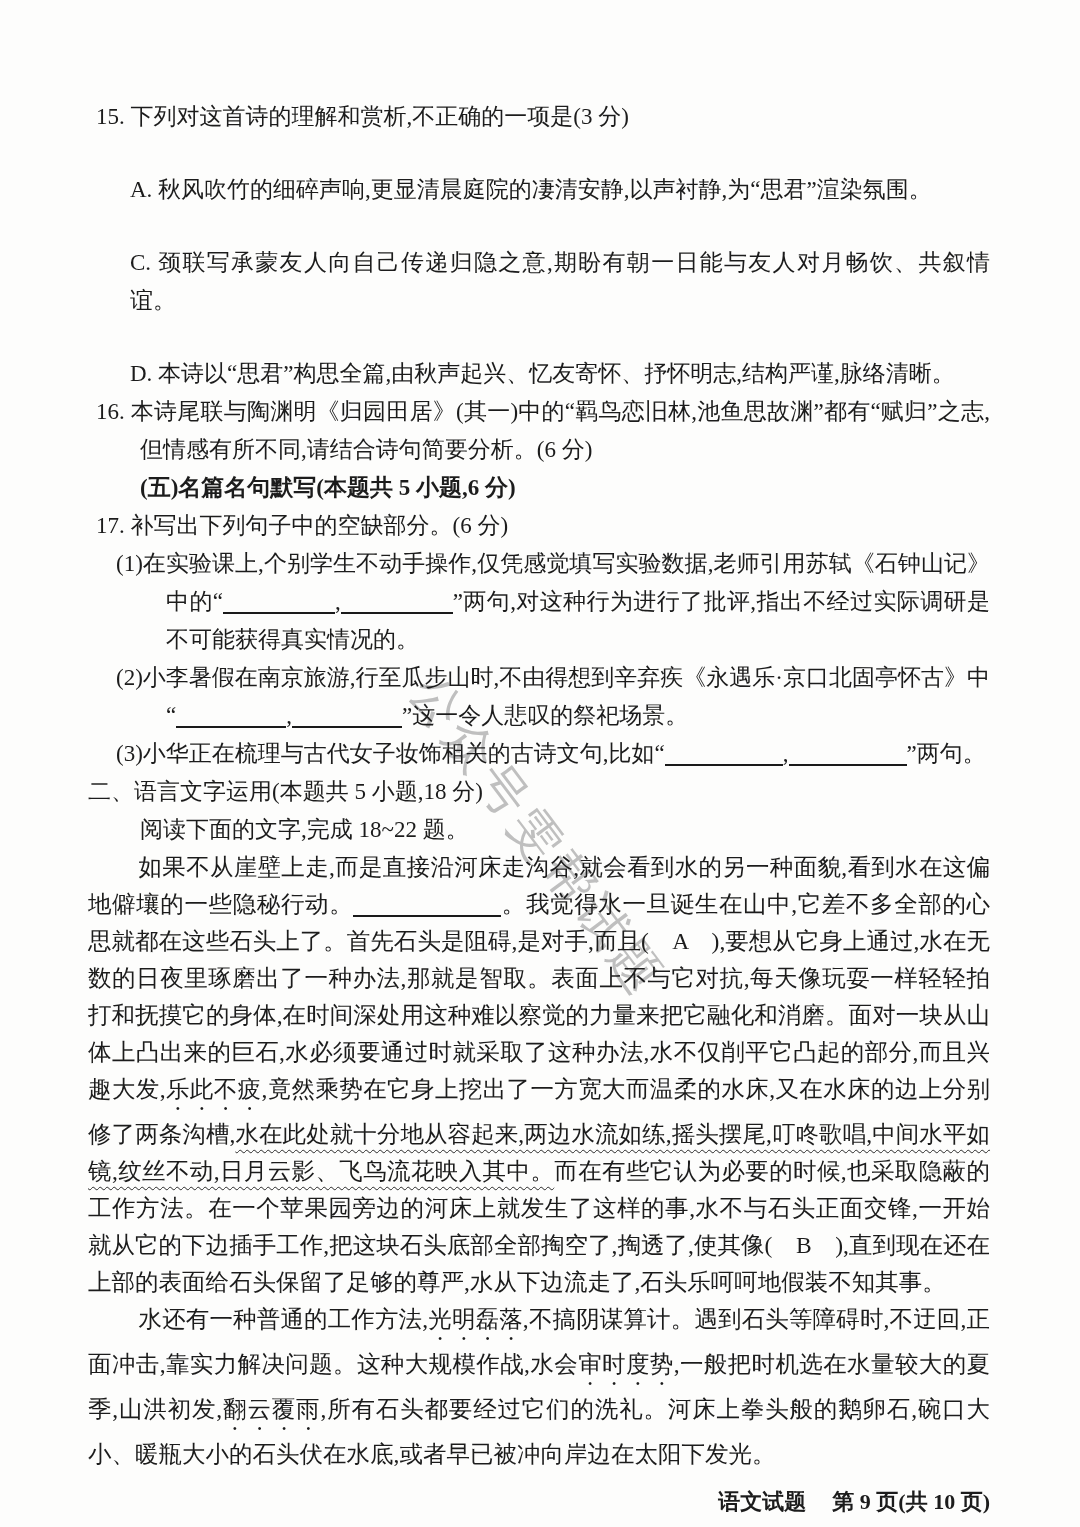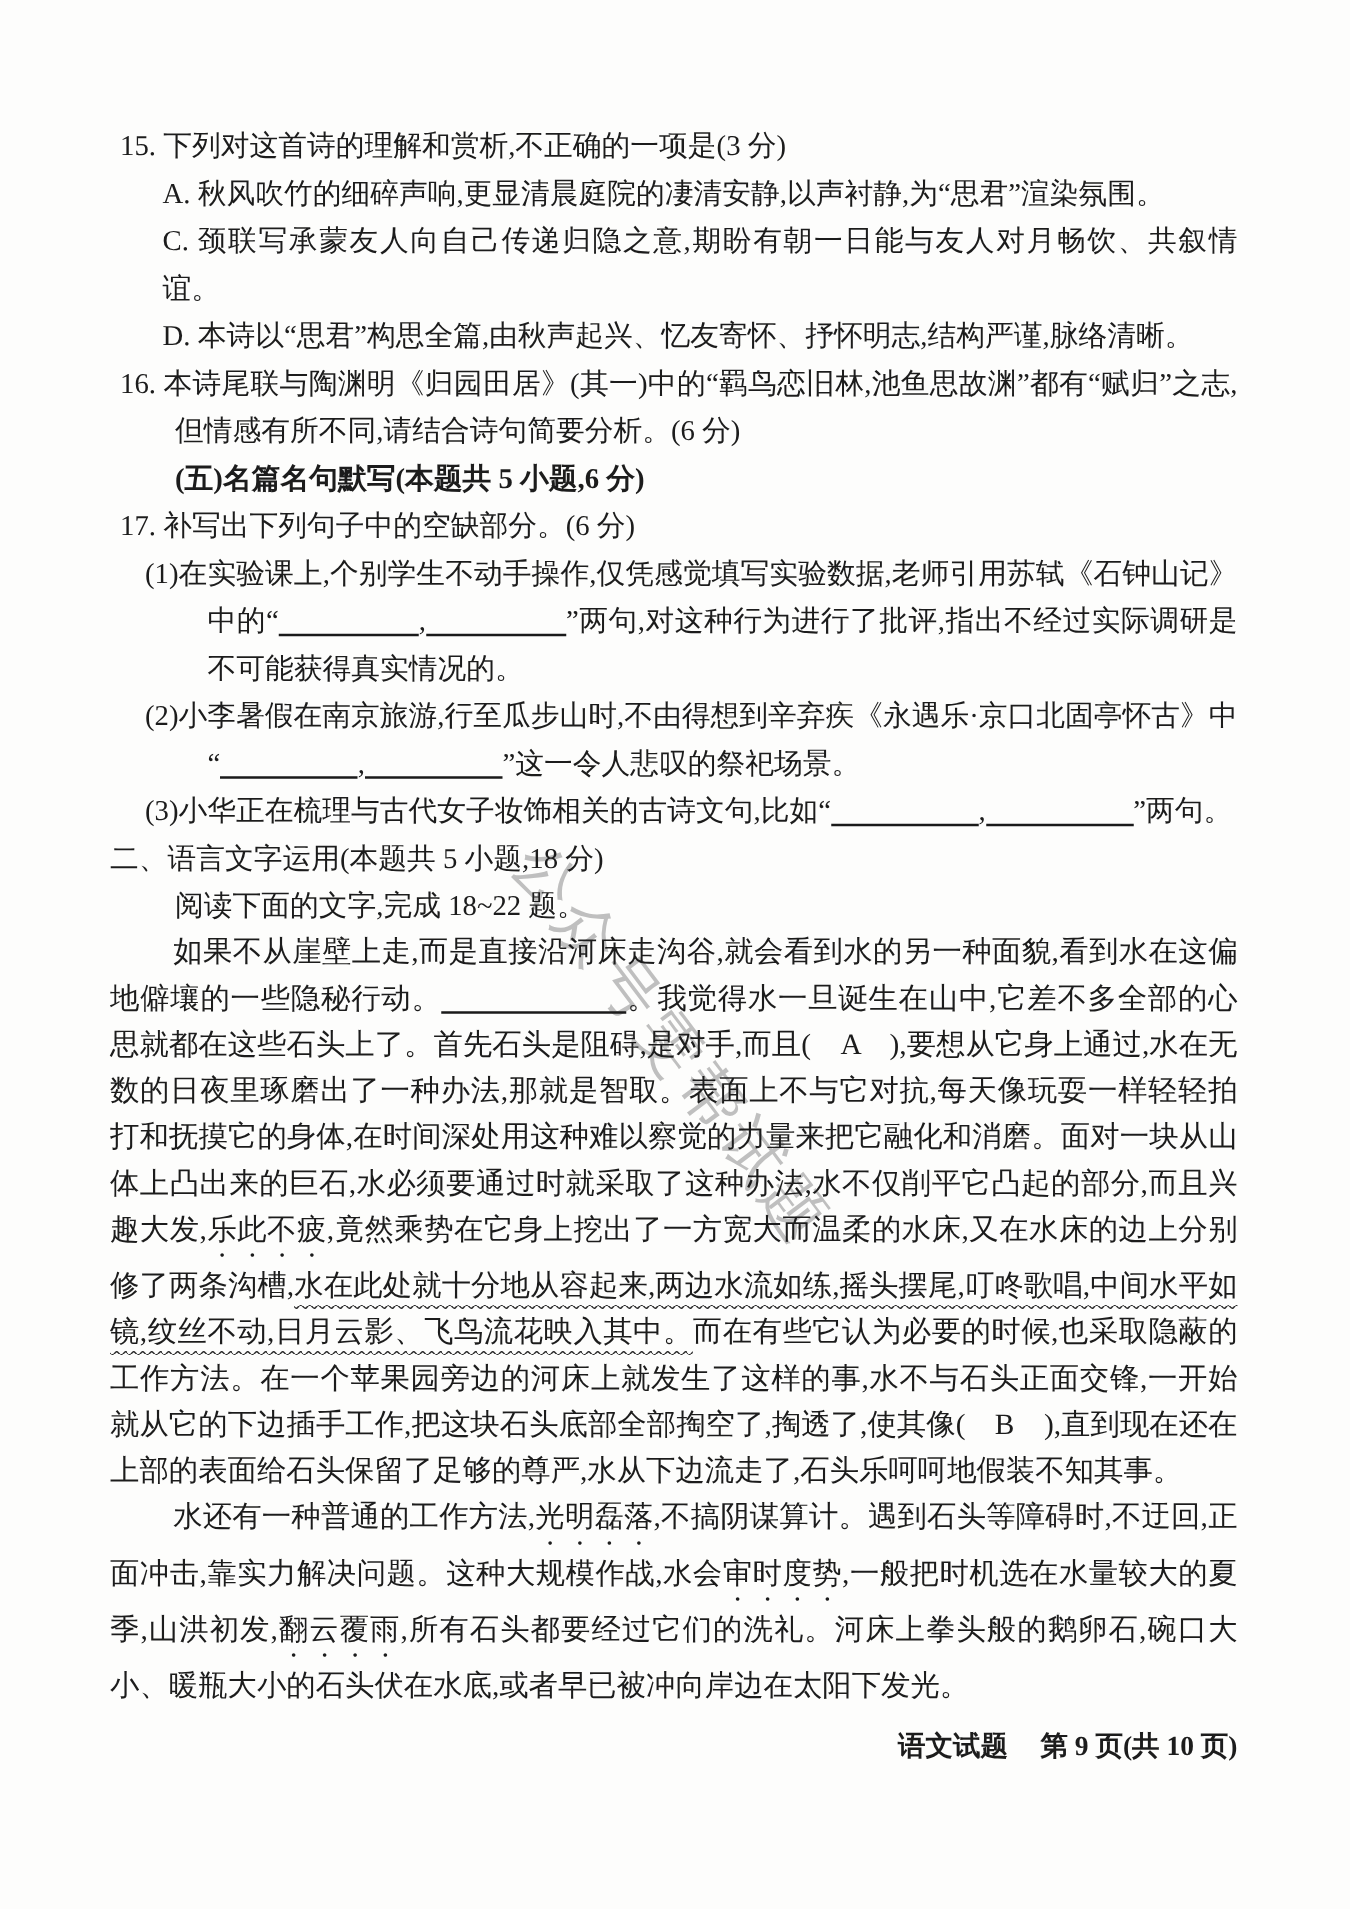--- a/index.html
+++ b/index.html
@@ -39,20 +39,21 @@
   .upper{font-size:23px;line-height:38px;}
   .q.hang{
     margin-left:8px;
     padding-left:44px;
     text-indent:-44px;
     text-align:justify;
   }
   .option{
     margin-left:42px;
     text-align:justify;
+    margin-top:35px;
   }
   .sec5{
     margin-left:52px;
     font-weight:bold;
   }
   .sec2{
     font-weight:normal;
   }
   .q17item{
     margin-left:28px;

